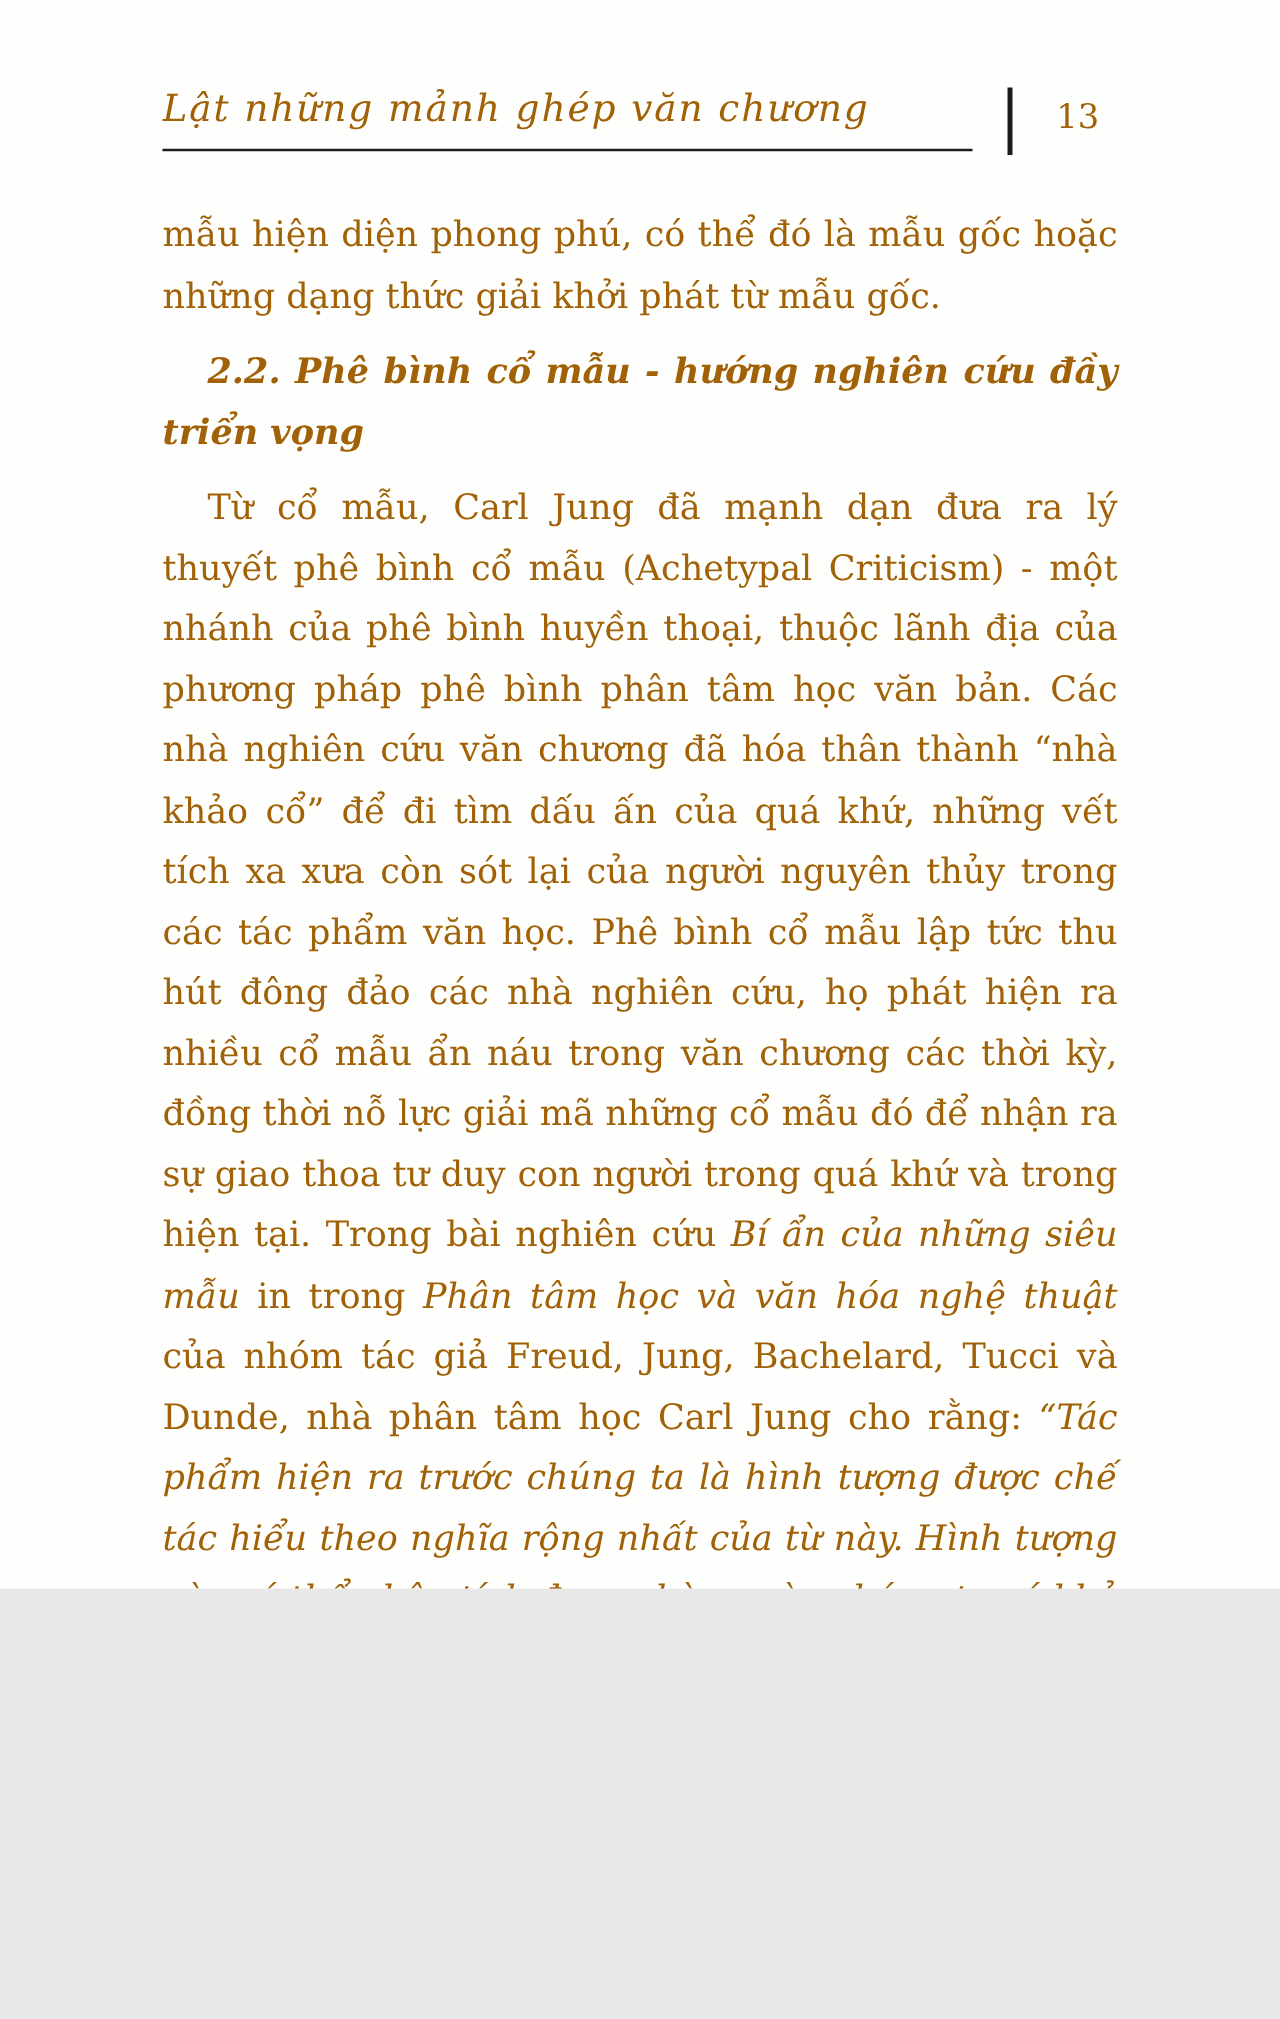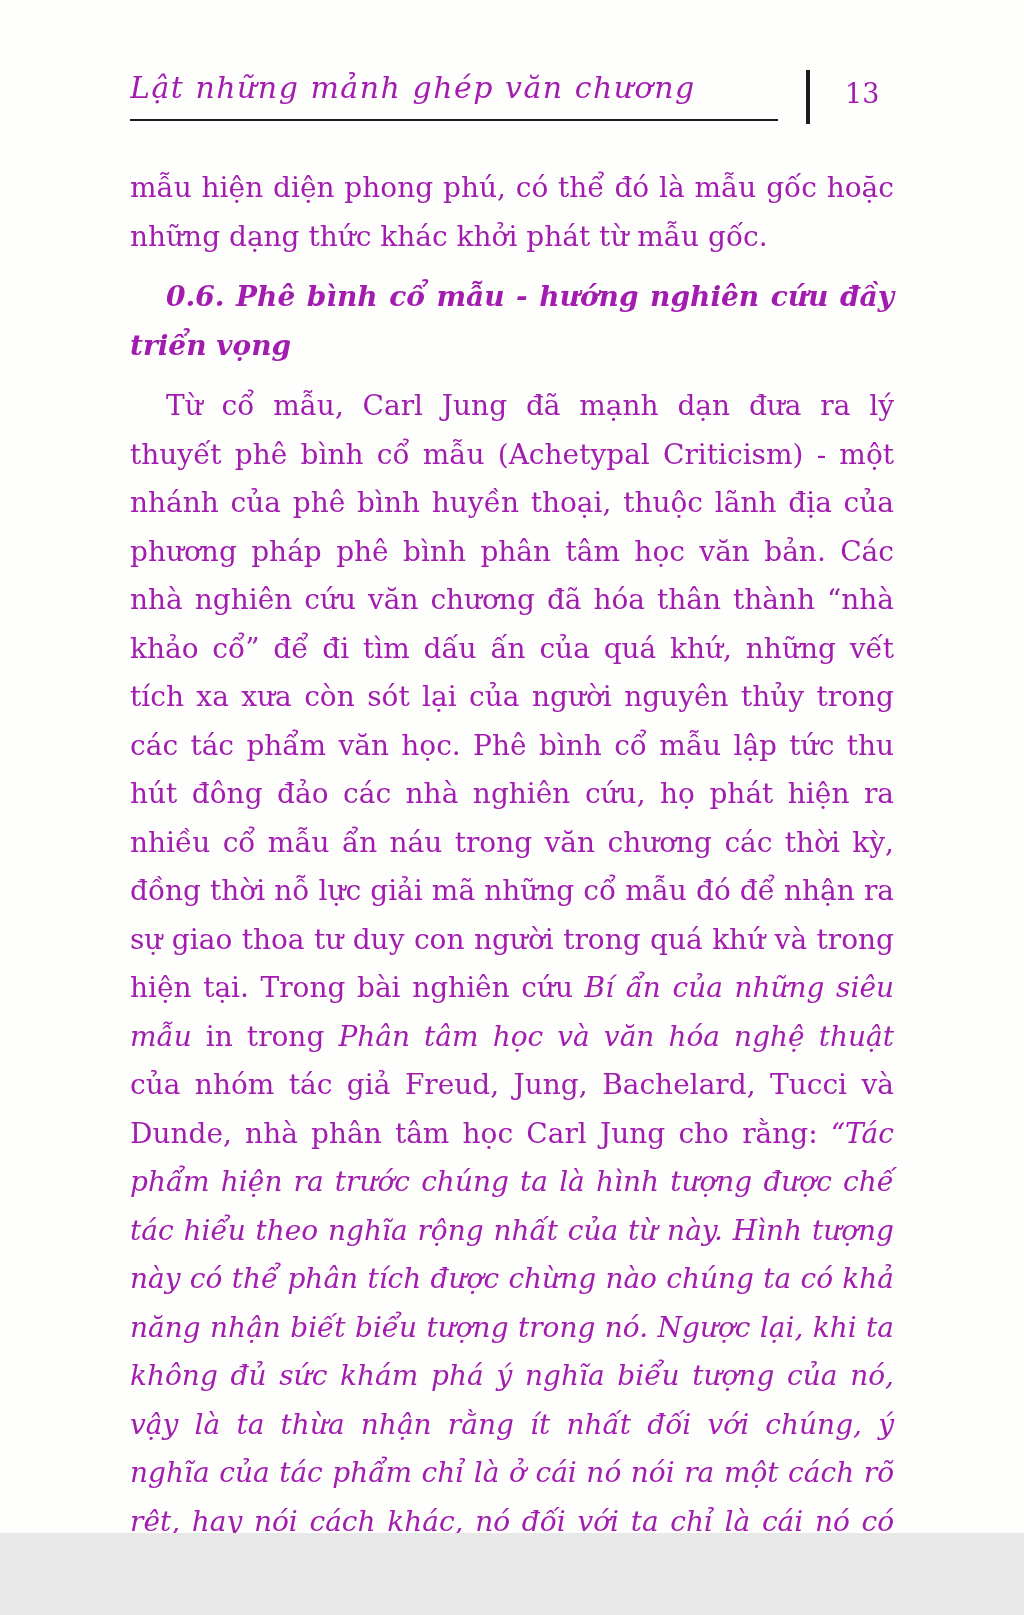--- a/index.html
+++ b/index.html
@@ -1,23 +1,23 @@
 <!DOCTYPE html>
 <html><head>
 <meta charset="utf-8">
 <style>
   html, body { margin: 0; padding: 0; background: #e8e8e8; }
   .page {
     position: relative;
     width: 1024px;
-    height: 1533px;
+    height: 1271px;
     margin: 0 auto;
     background: #fefefdff;
     overflow: hidden;
-    color: #a21caf;
+    color: #a16207;
     font-family: "DejaVu Serif", "Liberation Serif", serif;
   }
   
   .header {
     display: flex;
     align-items: flex-start;
     margin: 70px 118px 0 130px;
   }
   .header-title {
     width: 648px;
@@ -65,18 +65,18 @@
 <div class="page">
 
   <div class="header">
     <div class="header-title">Lật những mảnh ghép văn chương</div>
     <div class="header-divider"></div>
     <div class="header-pagenum">13</div>
   </div>
 
   <div class="body-text">
 
-  <p class="para"><span>mẫu hiện diện phong phú, có thể đó là mẫu gốc hoặc những dạng thức khác khởi phát từ mẫu gốc.</span></p>
-      <p class="heading"><span>0.6. Phê bình cổ mẫu - hướng nghiên cứu đầy triển vọng</span></p>
+  <p class="para"><span>mẫu hiện diện phong phú, có thể đó là mẫu gốc hoặc những dạng thức giải khởi phát từ mẫu gốc.</span></p>
+      <p class="heading"><span>2.2. Phê bình cổ mẫu - hướng nghiên cứu đầy triển vọng</span></p>
       <p class="para indent"><span>Từ cổ mẫu, Carl Jung đã mạnh dạn đưa ra lý thuyết phê bình cổ mẫu (Achetypal Criticism) - một nhánh của phê bình huyền thoại, thuộc lãnh địa của phương pháp phê bình phân tâm học văn bản. Các nhà nghiên cứu văn chương đã hóa thân thành “nhà khảo cổ” để đi tìm dấu ấn của quá khứ, những vết tích xa xưa còn sót lại của người nguyên thủy trong các tác phẩm văn học. Phê bình cổ mẫu lập tức thu hút đông đảo các nhà nghiên cứu, họ phát hiện ra nhiều cổ mẫu ẩn náu trong văn chương các thời kỳ, đồng thời nỗ lực giải mã những cổ mẫu đó để nhận ra sự giao thoa tư duy con người trong quá khứ và trong hiện tại. Trong bài nghiên cứu </span><span class="it">Bí ẩn của những siêu mẫu</span><span> in trong </span><span class="it">Phân tâm học và văn hóa nghệ thuật</span><span> của nhóm tác giả Freud, Jung, Bachelard, Tucci và Dunde, nhà phân tâm học Carl Jung cho rằng: </span><span class="it">“Tác phẩm hiện ra trước chúng ta là hình tượng được chế tác hiểu theo nghĩa rộng nhất của từ này. Hình tượng này có thể phân tích được chừng nào chúng ta có khả năng nhận biết biểu tượng trong nó. Ngược lại, khi ta không đủ sức khám phá ý nghĩa biểu tượng của nó, vậy là ta thừa nhận rằng ít nhất đối với chúng, ý nghĩa của tác phẩm chỉ là ở cái nó nói ra một cách rõ rệt, hay nói cách khác, nó đối với ta chỉ là cái nó có vẻ thế”</span><span> [3, tr.77]. Carl Jung đã ngầm chỉ ra tinh thần của phê bình cổ mẫu: giải mã ý nghĩa của hình tượng, biểu tượng để nhận diện cổ mẫu trong tác phẩm.</span></p>
     </div>
 
 </div>
 
 </body></html>

